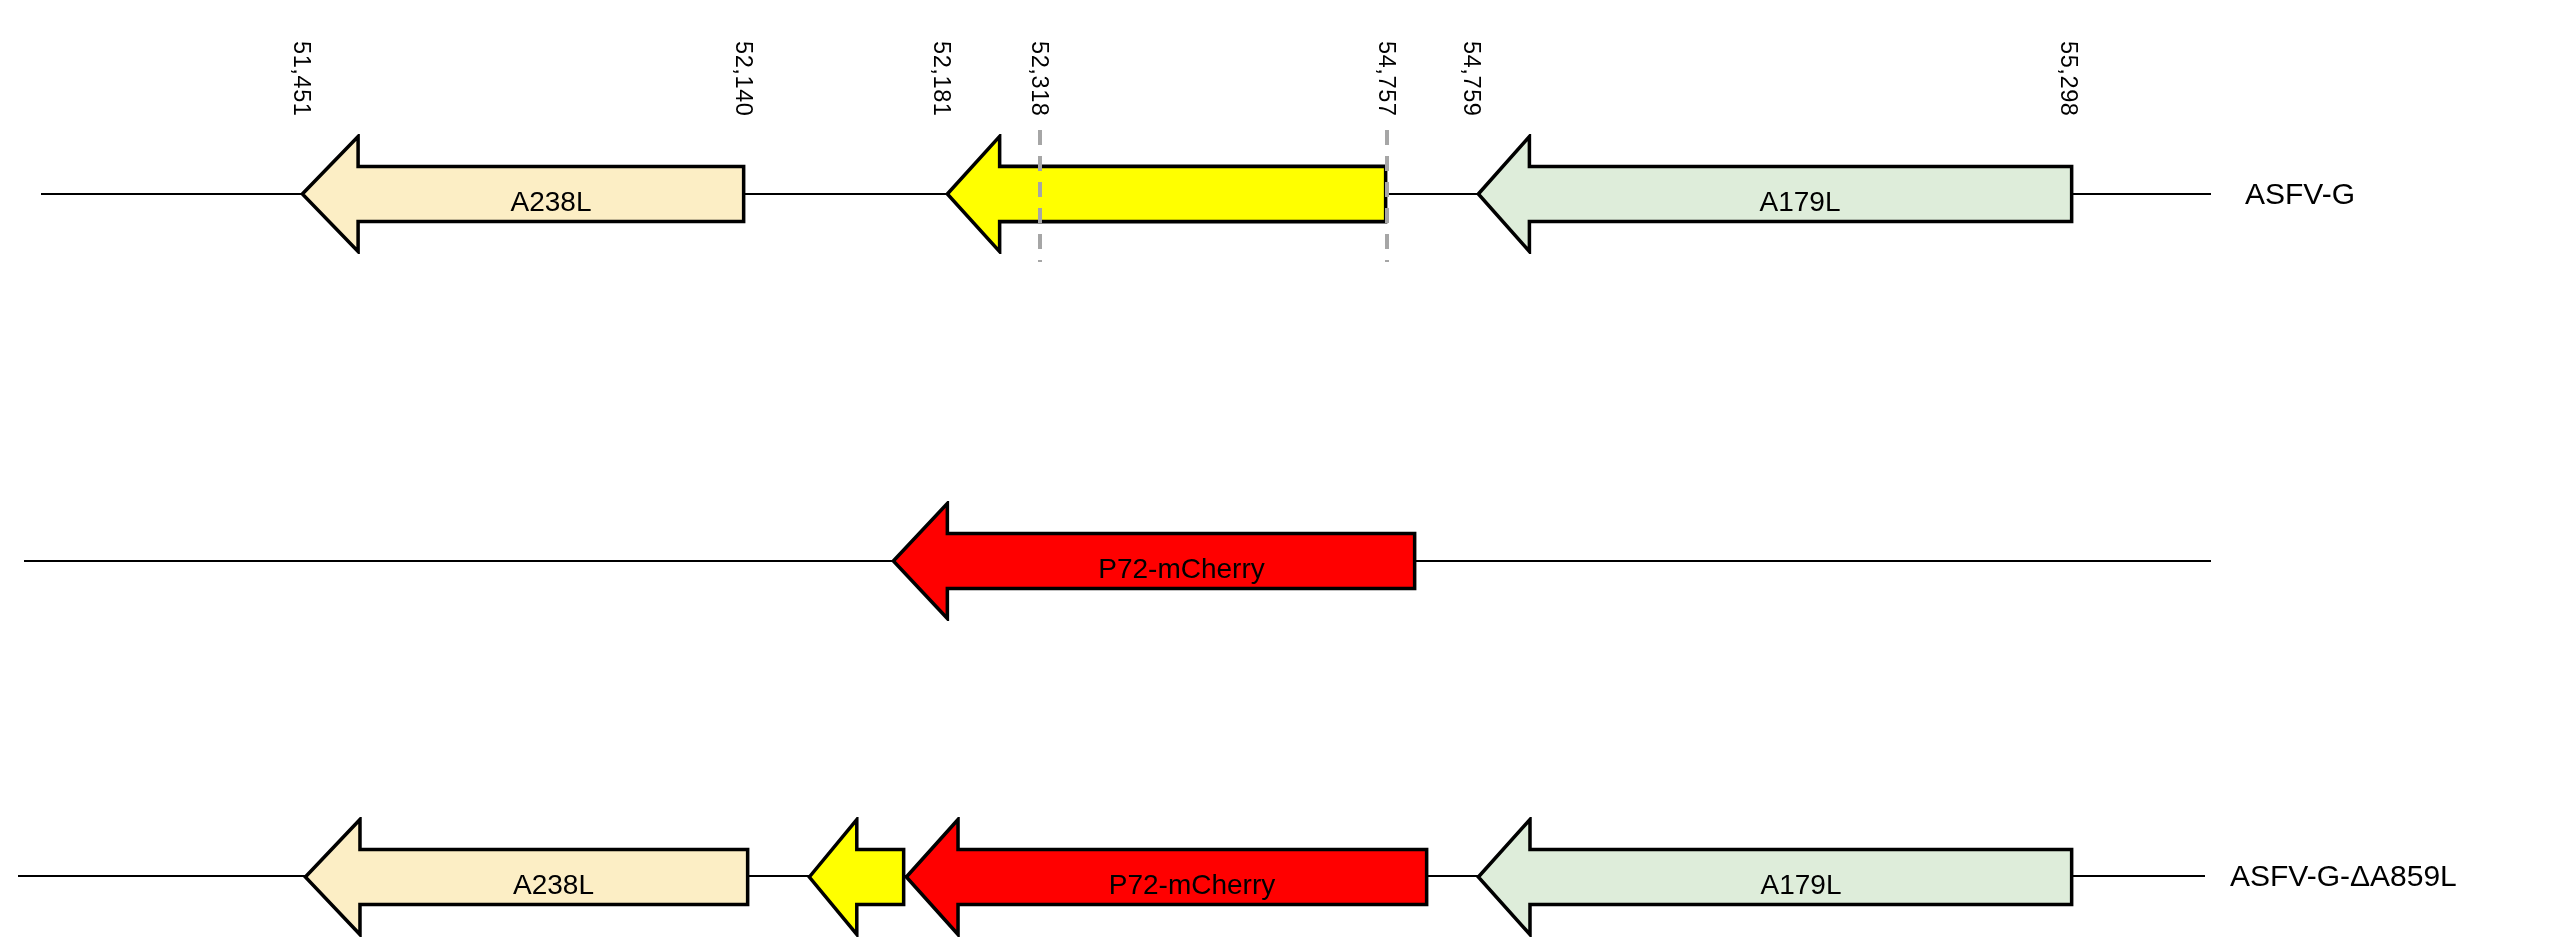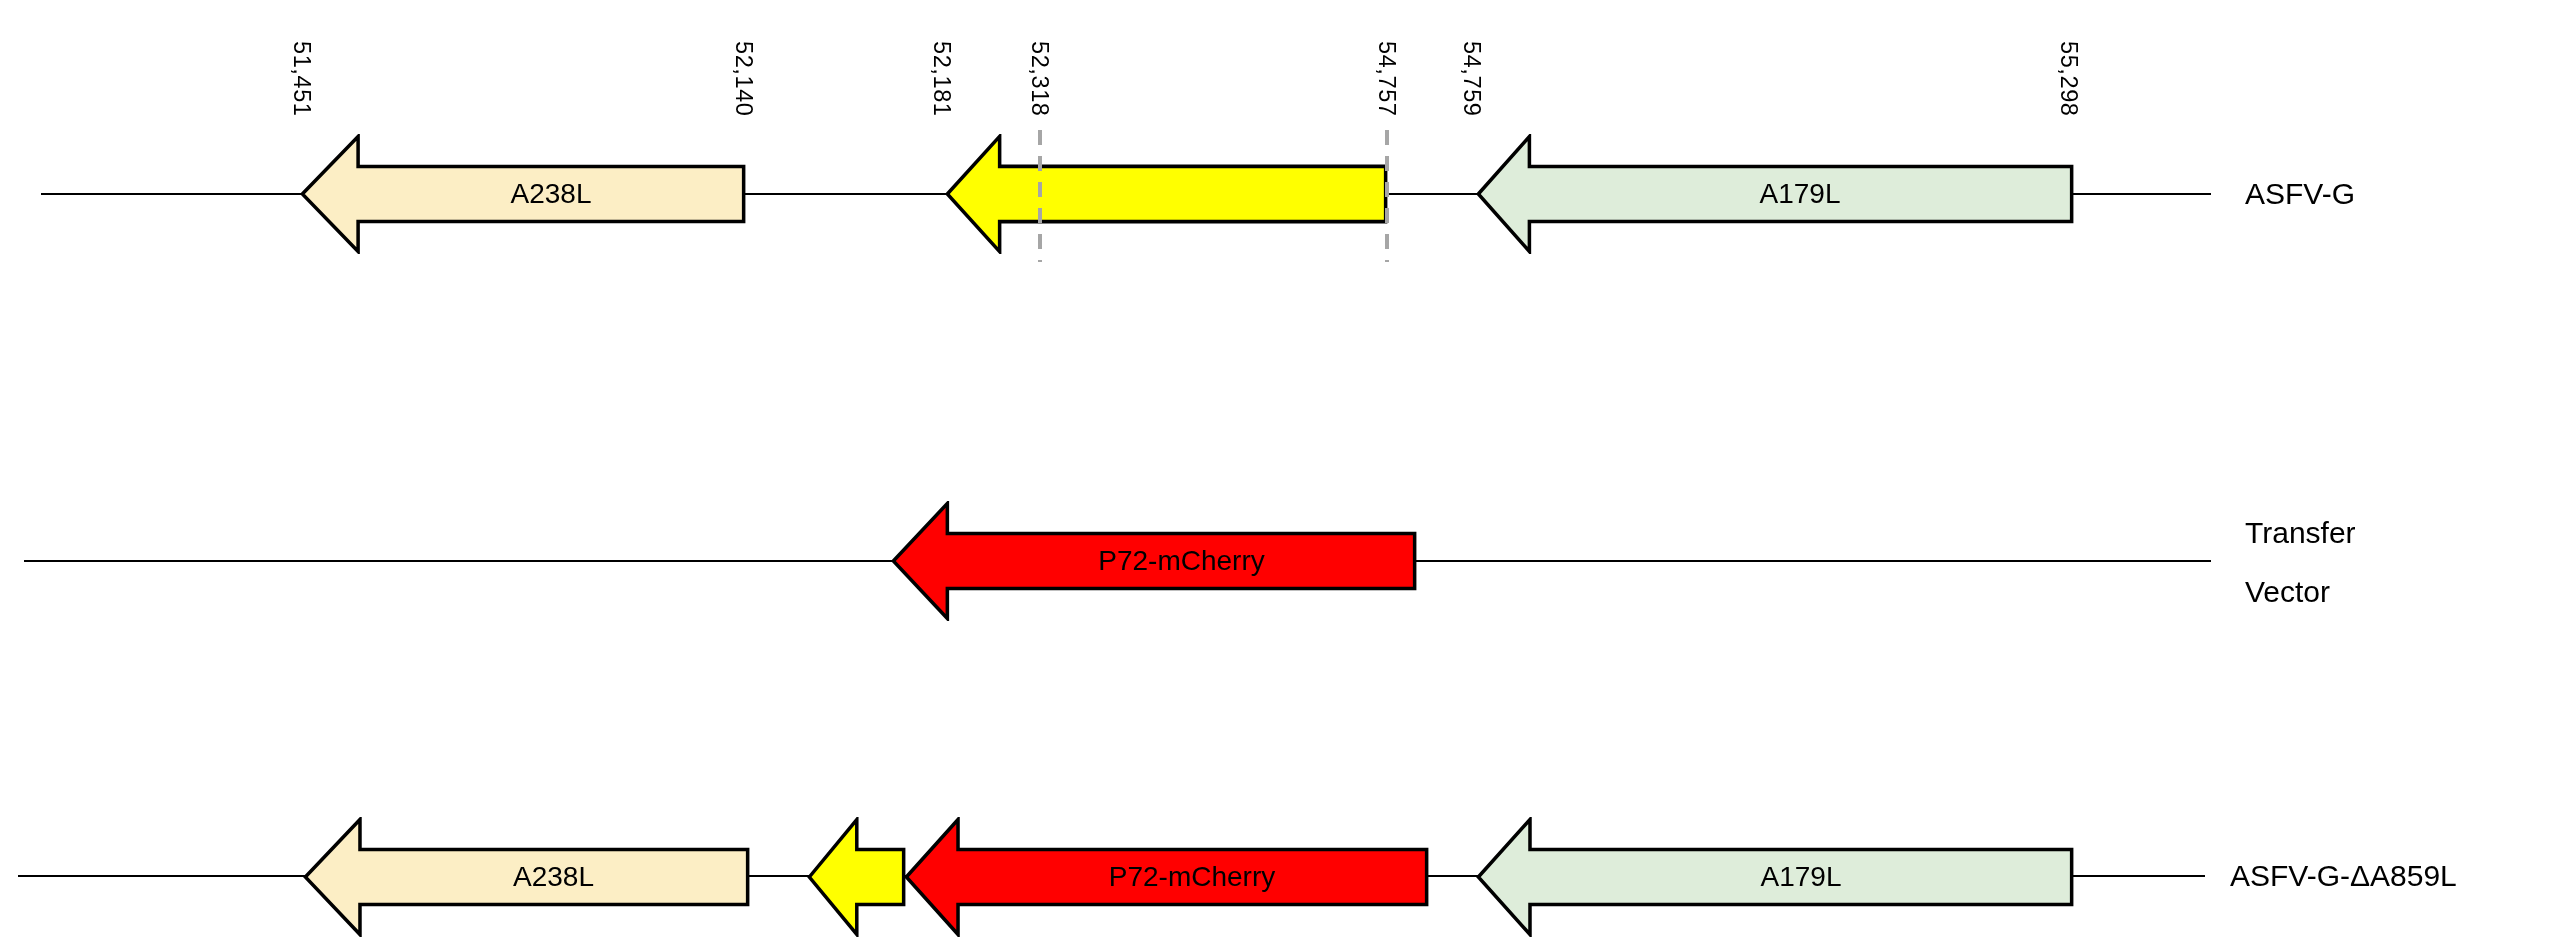--- a/index.html
+++ b/index.html
@@ -9,21 +9,21 @@
     background:#ffffff;
     font-family:"Liberation Sans", sans-serif;
     color:#000;
     overflow:hidden;
   }
   .rline{position:absolute;height:2.3px;background:#000;z-index:1;}
   .arrow{position:absolute;z-index:2;}
   .arrow polygon{stroke:#000;stroke-width:6;stroke-linejoin:miter;}
   .glabel{
     position:absolute;z-index:3;height:40px;line-height:40px;
-    font-size:28px;text-align:center;white-space:nowrap;
+    font-size:28px;text-align:center;white-space:nowrap;margin-top:8px;
   }
   .coord{
     position:absolute;z-index:4;top:41px;height:94px;width:26px;
     writing-mode:vertical-rl;font-size:23.5px;white-space:nowrap;
     letter-spacing:0.6px;
   }
   .dash{
     position:absolute;z-index:4;top:130px;width:4.1px;height:132px;
     background:repeating-linear-gradient(180deg,#a6a6a6 0 15.3px,transparent 15.3px 26px);
   }
@@ -66,24 +66,20 @@
   <div class="coord" style="left:1459px;">54,759</div>
   <div class="coord" style="left:2056px;">55,298</div>
 
   <div class="rowlabel" style="left:2245px;top:166px;">ASFV-G</div>
 
   <svg class="arrow" style="left:891px;top:501px;" width="526" height="120" viewBox="0 0 896 204">
     <polygon points="4,102 96,4 96,55 892,55 892,149 96,149 96,200" fill="#FF0000"></polygon>
   </svg>
   <div class="glabel" style="left:948px;top:541px;width:467px;">P72-mCherry</div>
 
-  <div class="rowlabel twoline" style="left:2245px;top:503px;">
-    <div>Transfer</div>
-    <div>Vector</div>
-  </div>
 
   <svg class="arrow" style="left:303px;top:817px;" width="447" height="120" viewBox="0 0 761 204">
     <polygon points="4,102 97,4 97,55 757,55 757,149 97,149 97,200" fill="#FCEEC5"></polygon>
   </svg>
   <div class="glabel" style="left:360px;top:857px;width:387px;">A238L</div>
 
   <svg class="arrow" style="left:807px;top:817px;" width="99" height="120" viewBox="0 0 169 204">
     <polygon points="4,102 85,4 85,55 165,55 165,149 85,149 85,200" fill="#FFFF00"></polygon>
   </svg>
 

